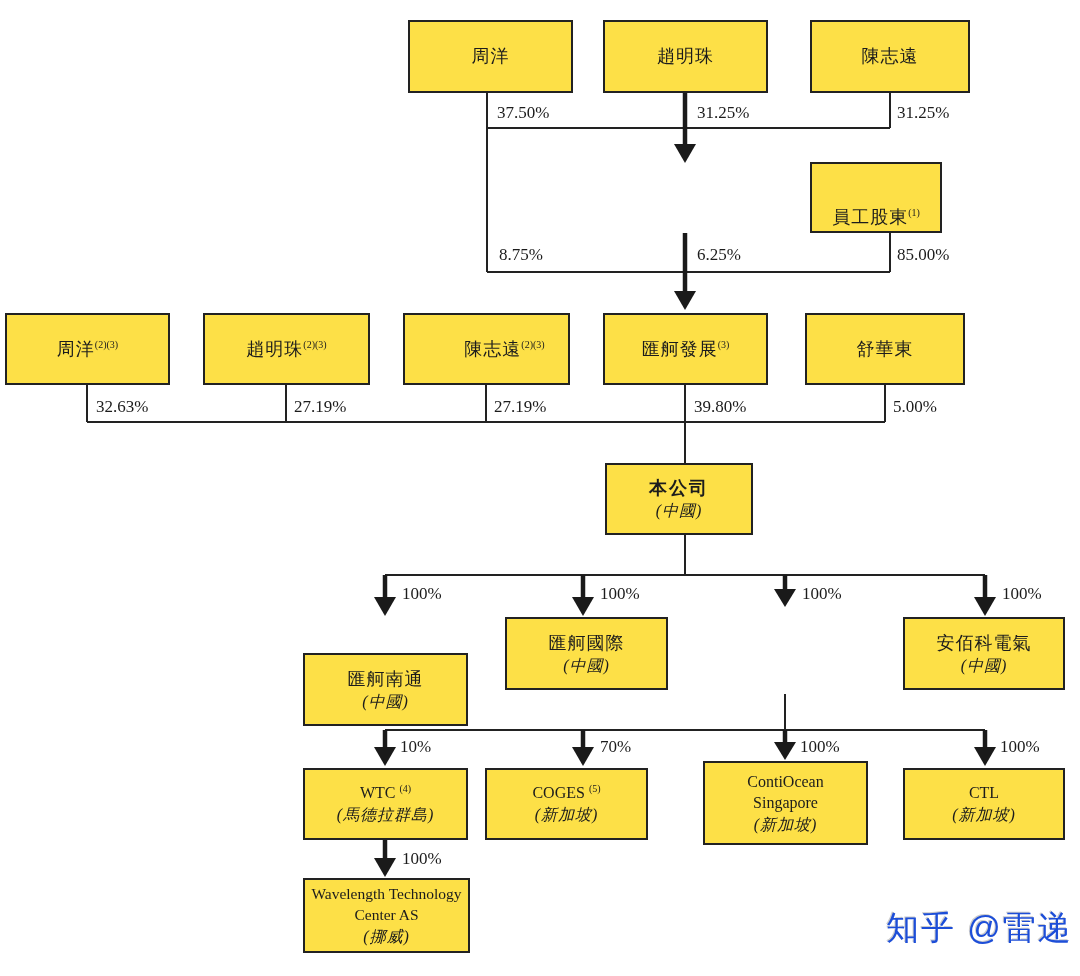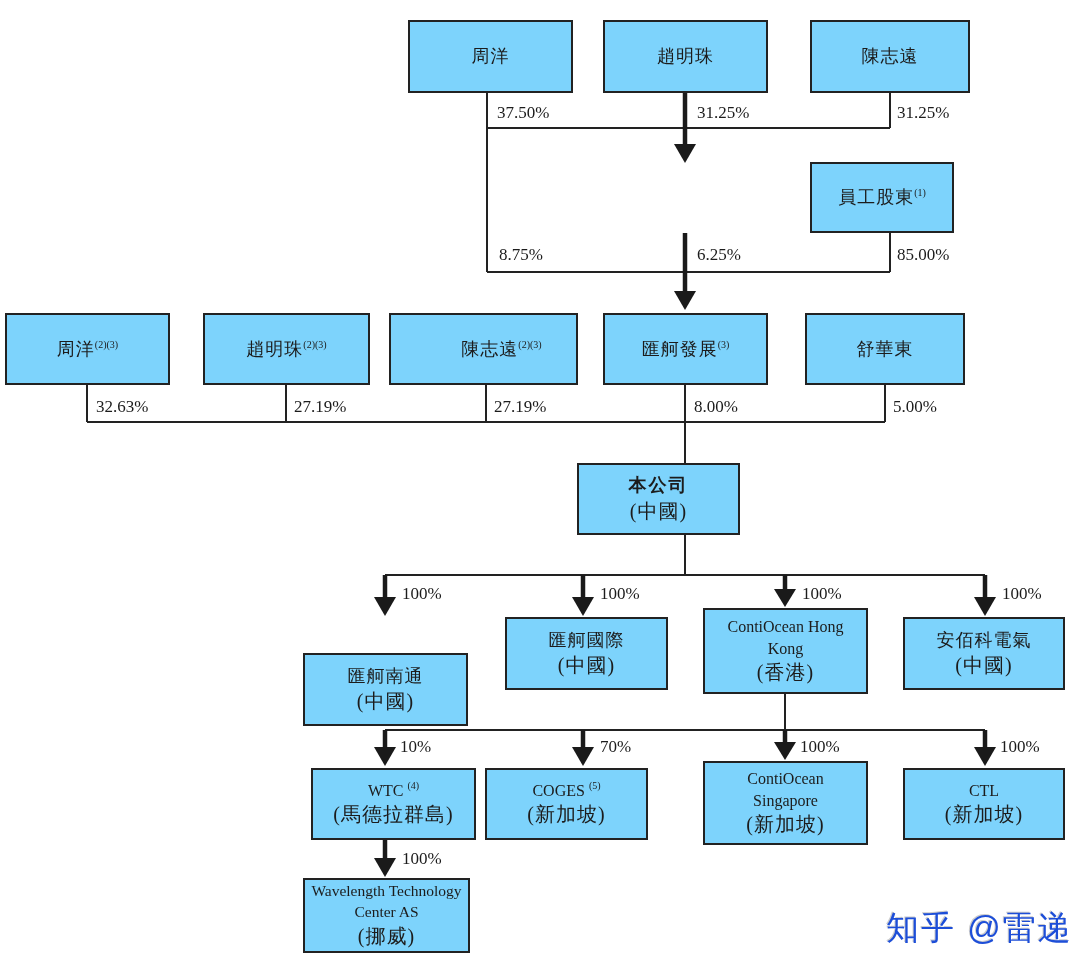--- a/index.html
+++ b/index.html
@@ -10,37 +10,37 @@
     background: #ffffff;
     font-family: "Liberation Serif", "DejaVu Serif", serif;
     color: #1c1c1c;
     overflow: hidden;
   }
   svg.wires { position: absolute; left: 0; top: 0; }
   .node {
     position: absolute;
     box-sizing: border-box;
     border: 2px solid #222222;
-    background: #7dd3fc;
+    background: #fde047;
     display: flex;
     flex-direction: column;
     align-items: center;
     justify-content: center;
     text-align: center;
     font-size: 18px;
     line-height: 1.35;
     padding: 2px 4px;
   }
   .node .lbl { letter-spacing: 1px; }
   .node .latin { letter-spacing: 0; font-size: 16px; }
   .node .narrow { display: inline-block; max-width: 118px; }
   .node .wave { display: inline-block; max-width: 158px; font-size: 15.5px; }
   .node sup { font-size: 10px; letter-spacing: 0; line-height: 0; }
   .node sup.sp { margin-left: 4px; }
-  .node .loc { font-size: 20px; letter-spacing: 1px; }
+  .node .loc { font-style: italic; font-size: 16px; letter-spacing: 1px; }
   .node .bold { font-weight: bold; letter-spacing: 2px; }
   .pct {
     position: absolute;
     font-size: 17px;
     white-space: nowrap;
   }
   .watermark {
     position: absolute;
     left: 886px;
     top: 906px;
@@ -106,63 +106,59 @@
   <div class="node" style="left:408px; top:20px; width:165px; height:73px;">
     <span class="lbl">周洋</span>
   </div>
   <div class="node" style="left:603px; top:20px; width:165px; height:73px;">
     <span class="lbl">趙明珠</span>
   </div>
   <div class="node" style="left:810px; top:20px; width:160px; height:73px;">
     <span class="lbl">陳志遠</span>
   </div>
 
-  <div class="node" style="left:810px; top:162px; width:144px; height:71px;">
+  <div class="node" style="left:810px; top:162px; width:132px; height:71px;justify-content:flex-end;">
     <span class="lbl"><span>員工股東</span><sup>(1)</sup></span>
   </div>
 
   <div class="node" style="left:5px; top:313px; width:165px; height:72px;">
     <span class="lbl"><span>周洋</span><sup>(2)(3)</sup></span>
   </div>
   <div class="node" style="left:203px; top:313px; width:167px; height:72px;">
     <span class="lbl"><span>趙明珠</span><sup>(2)(3)</sup></span>
   </div>
-  <div class="node" style="left:389px; top:313px; width:189px; height:72px;padding-left:40px;">
+  <div class="node" style="left:403px; top:313px; width:167px; height:72px;padding-left:40px;">
     <span class="lbl"><span>陳志遠</span><sup>(2)(3)</sup></span>
   </div>
   <div class="node" style="left:603px; top:313px; width:165px; height:72px;">
     <span class="lbl"><span>匯舸發展</span><sup>(3)</sup></span>
   </div>
   <div class="node" style="left:805px; top:313px; width:160px; height:72px;">
     <span class="lbl">舒華東</span>
   </div>
 
-  <div class="node" style="left:577px; top:463px; width:163px; height:72px;">
+  <div class="node" style="left:605px; top:463px; width:148px; height:72px;">
     <span class="lbl bold">本公司</span>
     <span class="loc">(中國)</span>
   </div>
 
   <div class="node" style="left:303px; top:617px; width:165px; height:73px;margin-top:36px;">
     <span class="lbl">匯舸南通</span>
     <span class="loc">(中國)</span>
   </div>
   <div class="node" style="left:505px; top:617px; width:163px; height:73px;">
     <span class="lbl">匯舸國際</span>
     <span class="loc">(中國)</span>
   </div>
-  <div class="node" style="left:703px; top:608px; width:165px; height:86px;">
-    <span class="latin narrow">ContiOcean Hong Kong</span>
-    <span class="loc">(香港)</span>
-  </div>
   <div class="node" style="left:903px; top:617px; width:162px; height:73px;">
     <span class="lbl">安佰科電氣</span>
     <span class="loc">(中國)</span>
   </div>
 
-  <div class="node" style="left:303px; top:768px; width:165px; height:72px;margin-left:8px;">
+  <div class="node" style="left:303px; top:768px; width:165px; height:72px;">
     <span class="latin"><span>WTC</span><sup class="sp">(4)</sup></span>
     <span class="loc">(馬德拉群島)</span>
   </div>
   <div class="node" style="left:485px; top:768px; width:163px; height:72px;">
     <span class="latin"><span>COGES</span><sup class="sp">(5)</sup></span>
     <span class="loc">(新加坡)</span>
   </div>
   <div class="node" style="left:703px; top:761px; width:165px; height:84px;">
     <span class="latin narrow">ContiOcean Singapore</span>
     <span class="loc">(新加坡)</span>
@@ -179,21 +175,21 @@
 
   <span class="pct" style="left:497px; top:103px;">37.50%</span>
   <span class="pct" style="left:697px; top:103px;">31.25%</span>
   <span class="pct" style="left:897px; top:103px;">31.25%</span>
   <span class="pct" style="left:499px; top:245px;">8.75%</span>
   <span class="pct" style="left:697px; top:245px;">6.25%</span>
   <span class="pct" style="left:897px; top:245px;">85.00%</span>
   <span class="pct" style="left:96px; top:397px;">32.63%</span>
   <span class="pct" style="left:294px; top:397px;">27.19%</span>
   <span class="pct" style="left:494px; top:397px;">27.19%</span>
-  <span class="pct" style="left:694px; top:397px;">8.00%</span>
+  <span class="pct" style="left:694px; top:397px;">39.80%</span>
   <span class="pct" style="left:893px; top:397px;">5.00%</span>
   <span class="pct" style="left:402px; top:584px;">100%</span>
   <span class="pct" style="left:600px; top:584px;">100%</span>
   <span class="pct" style="left:802px; top:584px;">100%</span>
   <span class="pct" style="left:1002px; top:584px;">100%</span>
   <span class="pct" style="left:400px; top:737px;">10%</span>
   <span class="pct" style="left:600px; top:737px;">70%</span>
   <span class="pct" style="left:800px; top:737px;">100%</span>
   <span class="pct" style="left:1000px; top:737px;">100%</span>
   <span class="pct" style="left:402px; top:849px;">100%</span>

